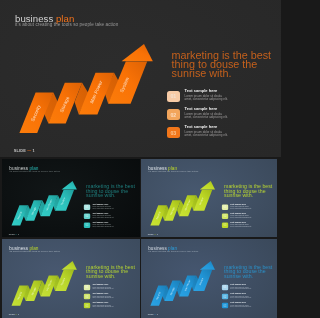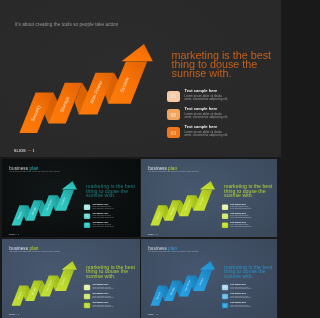--- a/index.html
+++ b/index.html
@@ -49,20 +49,21 @@
         <polygon class="band" points="78.8,114.4 97.4,114.4 114.1,72.7 95.5,72.7" fill="url(#gA0)"></polygon>
         <polygon class="band" points="108.2,103.8 130.6,103.8 147.2,61.5 125.8,61.5" fill="url(#gA0)"></polygon>
         <polygon class="band" points="121.6,61.2 144.0,44.0 152.8,61.2" fill="url(#gA0)"></polygon>
       </svg>
       <div class="blabels">
         <div class="blab" style="left: 29.6px; top: 120.4px; color: rgb(252, 228, 207);">Security</div>
         <div class="blab" style="left: 59px; top: 111px; color: rgb(252, 228, 207);">Storage</div>
         <div class="blab" style="left: 88.5px; top: 102px; color: rgb(252, 228, 207);">Man Power</div>
         <div class="blab" style="left: 119px; top: 91px; color: rgb(252, 228, 207);">System</div>
       </div>
+      <div class="title" style="color: rgb(210, 210, 210);"><span class="tmain">business</span> <span class="tacc" style="color: rgb(242, 114, 26);">plan</span></div>
       <div class="subtitle" style="color: rgb(154, 154, 154);">it's about creating the tools so people take action</div>
       <div class="headline" style="color: rgb(196, 96, 28);">marketing is the best thing to douse the sunrise with.</div>
       <div class="items">
           <div class="item">
             <div class="numbox" style="background: rgb(247, 203, 166); color: rgb(243, 224, 207);">01</div>
             <div class="itxt">
               <div class="ih" style="color: rgb(242, 242, 242);">Text sample here</div>
               <div class="ib" style="color: rgb(160, 158, 158);">
                 <span class="bl">Lorem ipsum dolor sit dsuka</span>
                 <span class="bl">amet, consectetur adipiscing elit.</span>

